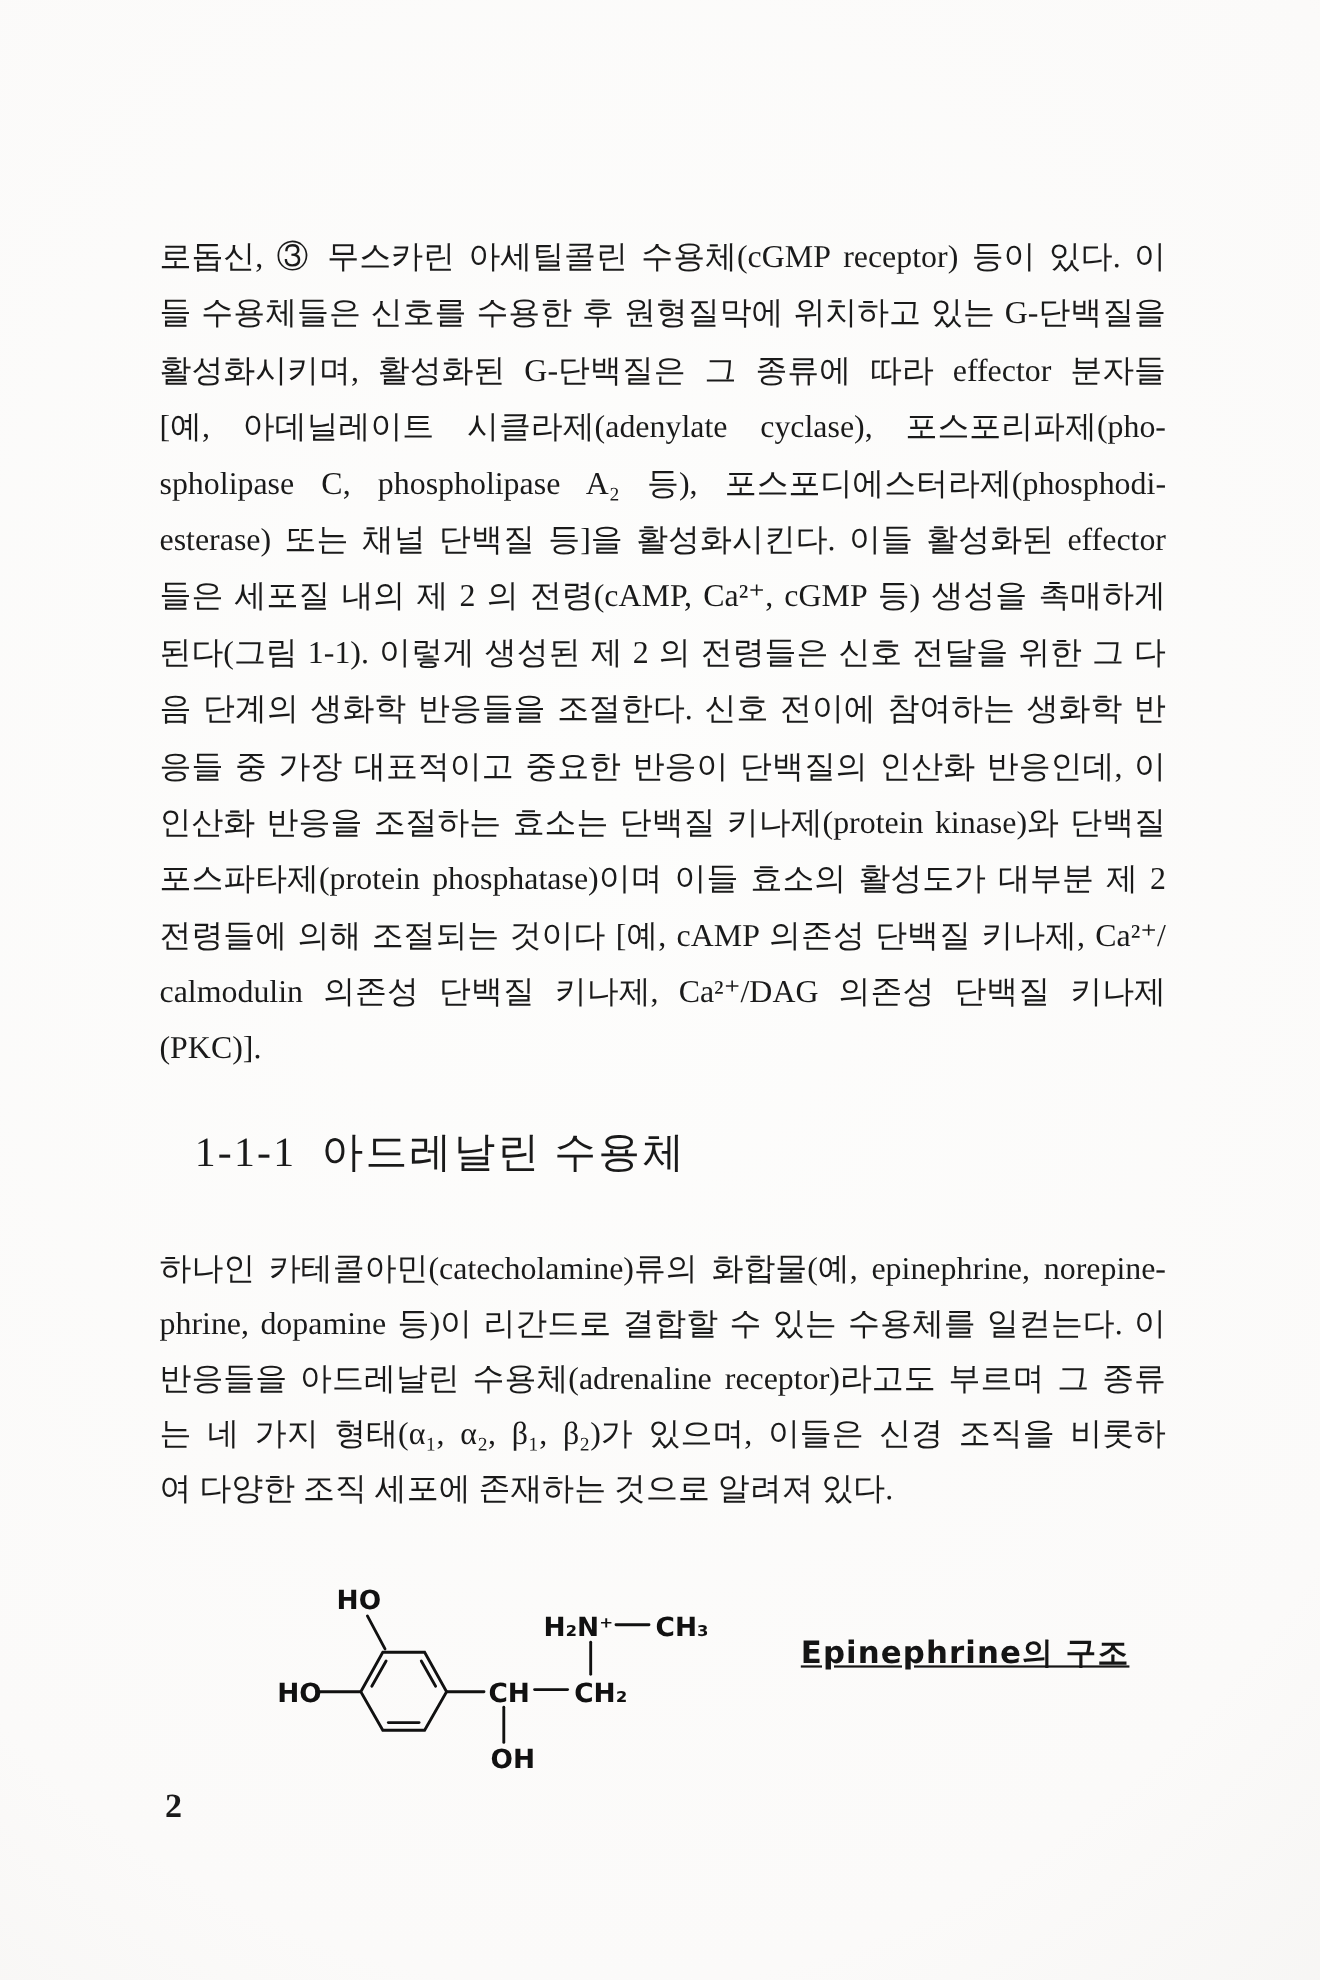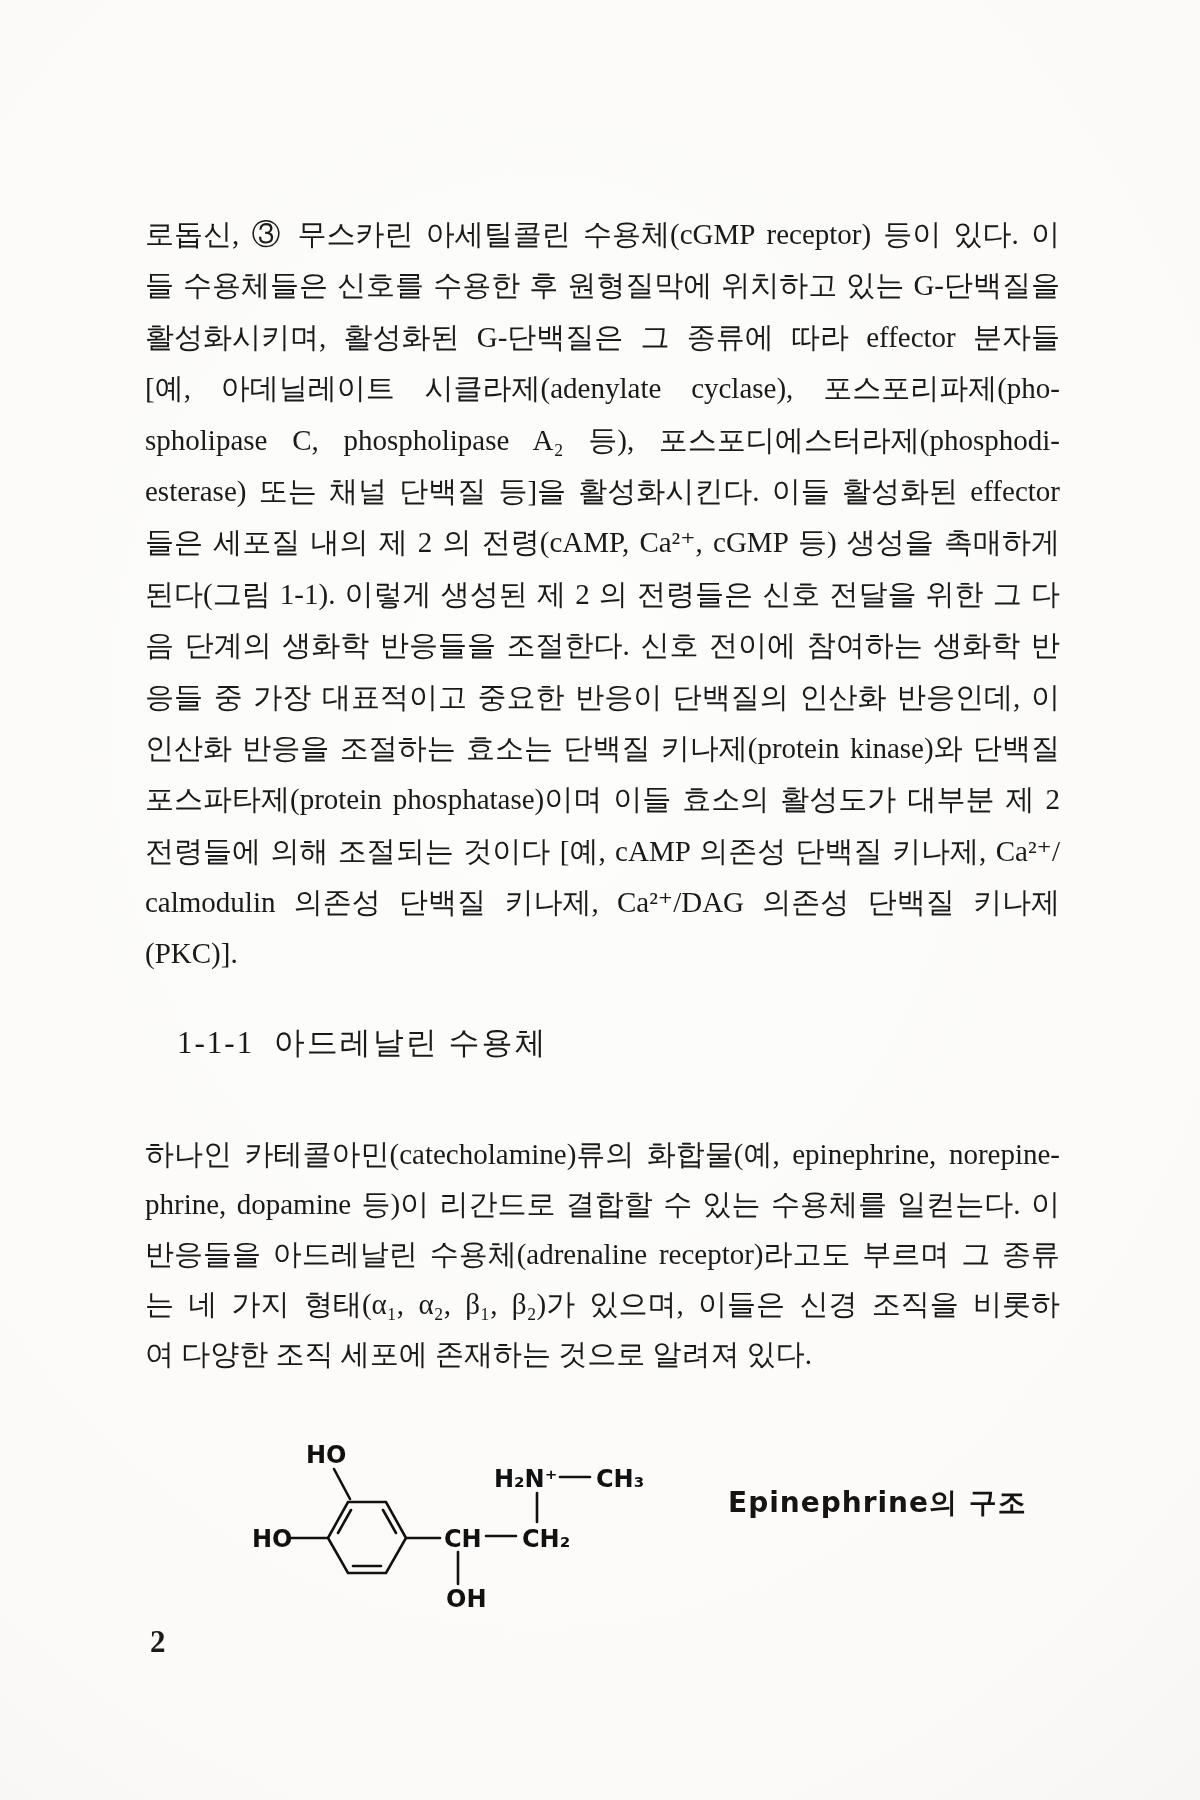--- a/index.html
+++ b/index.html
@@ -27,34 +27,35 @@
     text-align-last: justify;
     white-space: normal;
     box-sizing: border-box;
   }
   .p2 .line { height: 50px; line-height: 50px; }
   .line.nj { text-align: justify; text-align-last: left; }
   .line.ind { padding-left: 33px; }
 
   .heading {
     left: 177px; top: 1022px;
-    font-size: 31px;
+    font-size: 38px;
     font-weight: 400;
     letter-spacing: 2px;
     white-space: pre;
     margin: 0;
   }
 
   .caption {
     left: 728px; top: 1484px;
     font-size: 28px;
     font-family: "DejaVu Sans", "Liberation Sans", sans-serif;
     font-weight: 600;
     letter-spacing: 1px;
     color: #151515;
+    text-decoration: underline;
   }
 
   .pageno {
     left: 150px; top: 1624px;
     font-size: 31px;
     font-weight: 600;
   }
 
   .structure { left: 246px; top: 1430px; }
   .structure svg text {

